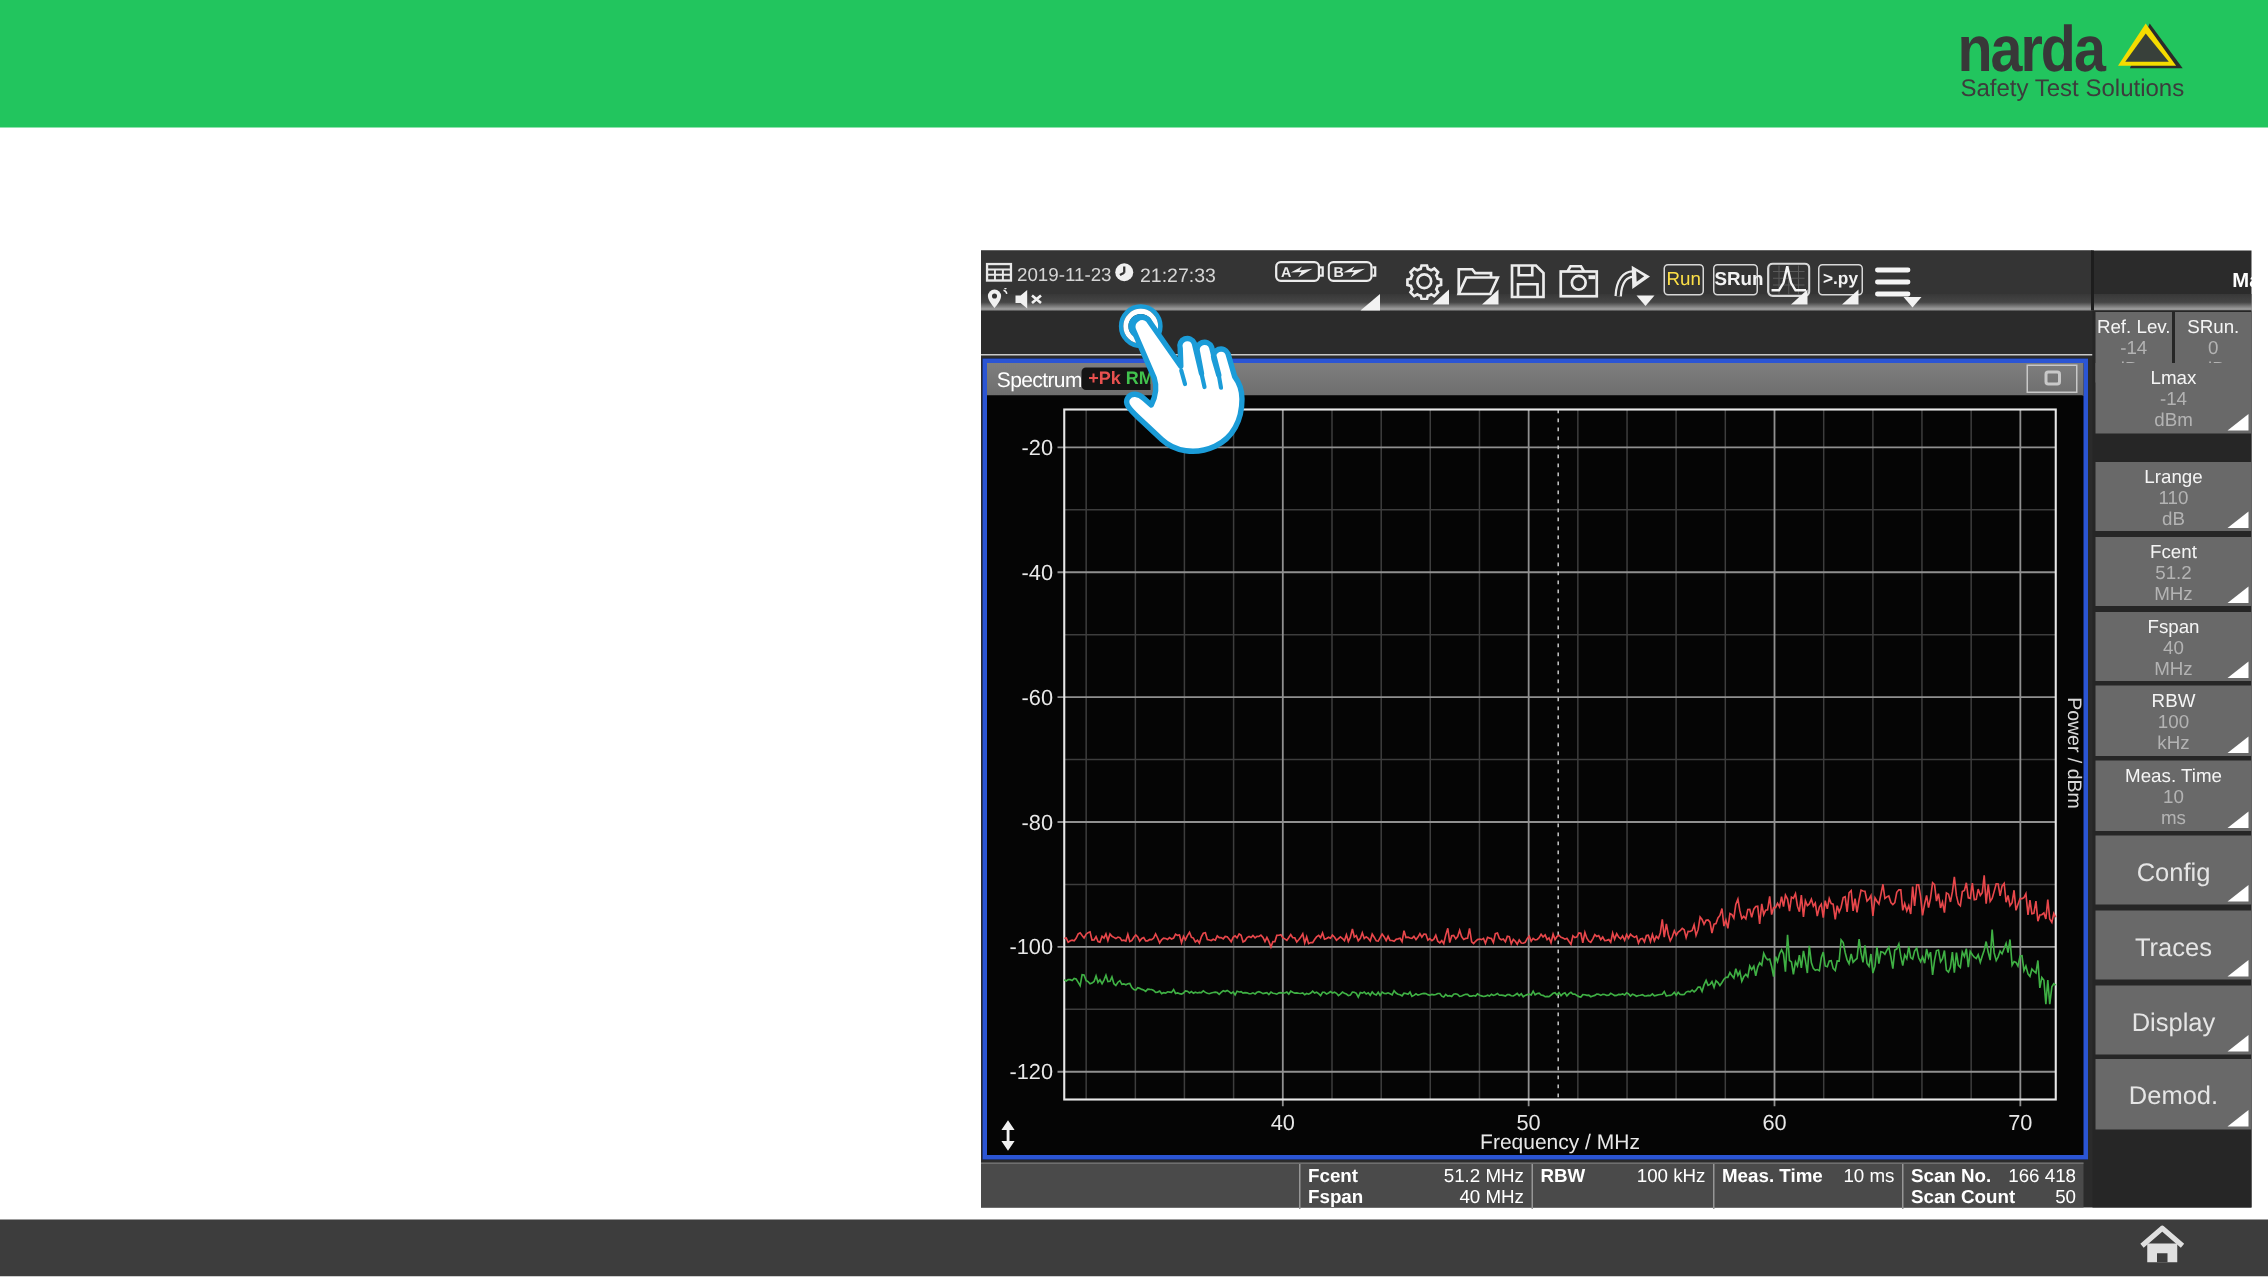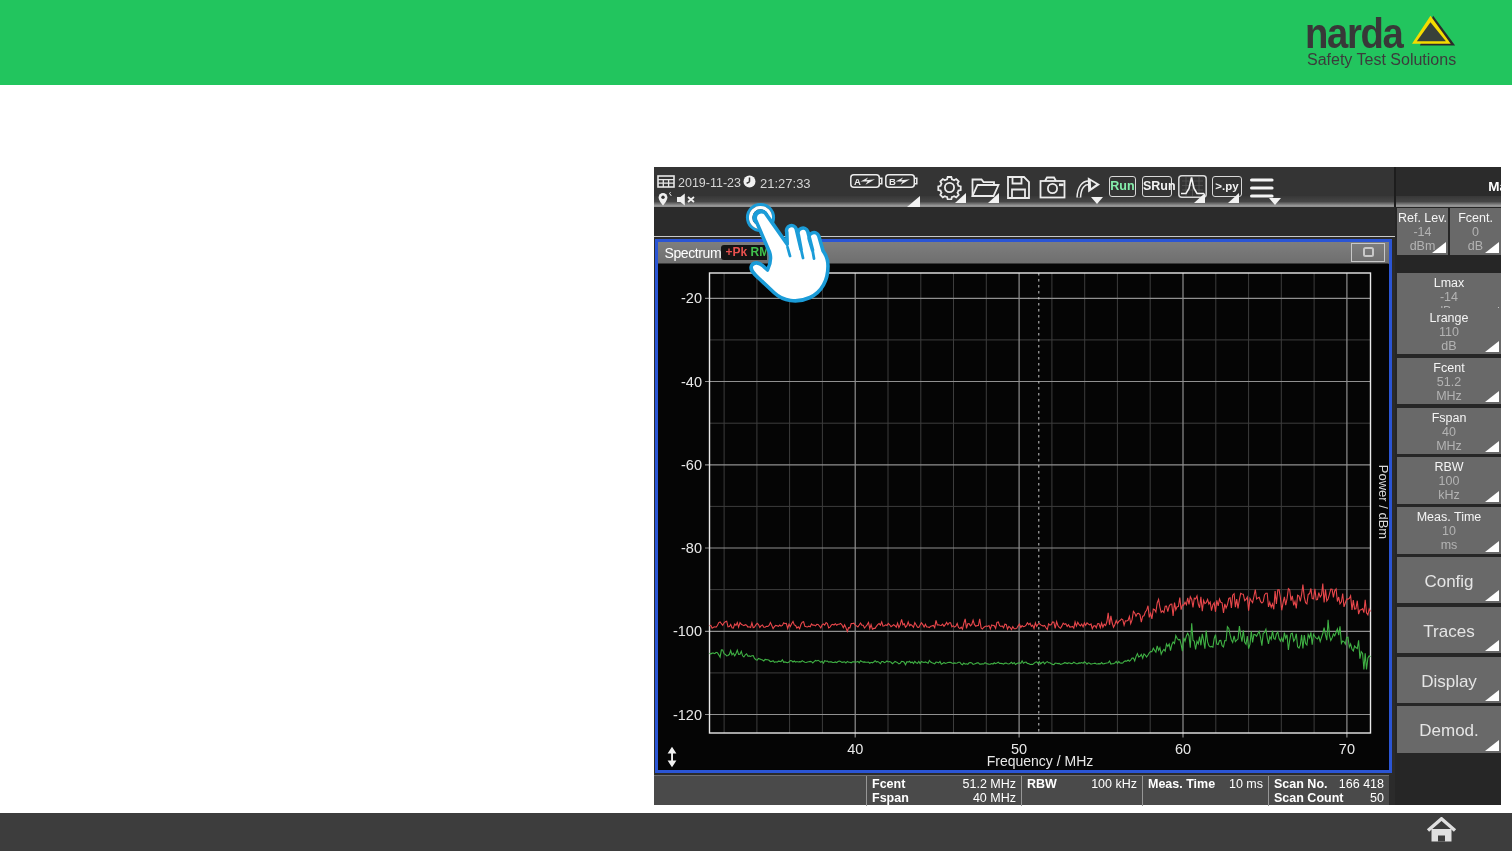--- a/index.html
+++ b/index.html
@@ -66,26 +66,26 @@
   <div class="abs" id="sbheadline"></div>
   <div class="abs" id="tabsep"></div>
   <div class="abs" id="sidebar">
       <div class="sbtn" style="top:1.3px;left:2px;width:51px">
         <span class="h">Ref. Lev.</span>
         <span class="v">-14</span>
         <span class="u">dBm</span>
         <div class="tri"></div>
       </div>
 <div class="sbtn" style="top:1.3px;left:55px;width:51px">
-        <span class="h">Fcent.</span>
+        <span class="h">SRun.</span>
         <span class="v">0</span>
         <span class="u">dB</span>
         <div class="tri"></div>
       </div>
-<div class="sbtn" style="top:66px">
+<div class="sbtn" style="top:35px">
         <span class="h">Lmax</span>
         <span class="v">-14</span>
         <span class="u">dBm</span>
         <div class="tri"></div>
       </div>
 <div class="sbtn" style="top:100.89999999999999px">
         <span class="h">Lrange</span>
         <span class="v">110</span>
         <span class="u">dB</span>
         <div class="tri"></div>
@@ -231,21 +231,21 @@
 <circle cx="13.5" cy="13.5" r="4.6"></circle>
       </g>
 <rect x="20" y="8.5" width="4.5" height="2.6" fill="#ececec"></rect>
     </svg>
 <svg class="abs ticon" style="left:422px" width="25" height="25" viewBox="0 0 25 25">
 <path d="M2.8 22.5 C3.2 12.5 7.5 7.2 13.5 7.8" fill="none" stroke="#ececec" stroke-width="5"></path>
 <path d="M2.8 22.5 C3.2 12.5 7.5 7.2 13.5 7.8" fill="none" stroke="#343434" stroke-width="2"></path>
 <polygon points="11.8,2.2 24,9.4 12.2,17.6" fill="#ececec"></polygon>
 <polygon points="14.8,5.9 20.1,9.2 15.1,12.9" fill="#343434"></polygon>
     </svg>
-<div class="abs" style="left:455px;top:9px;width:27px;height:21px;border:1.5px solid #d8d8d8;border-radius:3px;color:#86efac;font-weight:bold;font-size:12.5px;text-align:center;line-height:18px">Run</div>
+<div class="abs" style="left:455px;top:9px;width:27px;height:21px;border:1.5px solid #d8d8d8;border-radius:3px;color:#fde047;font-weight:normal;font-size:12.5px;text-align:center;line-height:18px">Run</div>
 <div class="abs" style="left:488px;top:9px;width:30px;height:21px;border:1.5px solid #d8d8d8;border-radius:3px;color:#f2f2f2;font-weight:bold;font-size:12.5px;text-align:center;line-height:18px">SRun</div>
 <svg class="abs" style="left:524px;top:8px" width="29" height="23" viewBox="0 0 29 23">
 <rect x="0.8" y="0.8" width="27.4" height="21.4" rx="3" fill="none" stroke="#d8d8d8" stroke-width="1.5"></rect>
 <path d="M4 6 H25 M4 10.5 H25 M4 15 H25 M8 2 V21 M14.5 2 V21 M21 2 V21" stroke="#5a5a5a" stroke-width="0.7"></path>
 <path d="M3 18.5 h5 l3 -5 2.5 -11 2.5 11 3 5 h7" fill="none" stroke="#f4f4f4" stroke-width="1.6"></path>
     </svg>
 <div class="abs" style="left:558px;top:9px;width:30px;height:21px;border:1.5px solid #d8d8d8;border-radius:3px;color:#f2f2f2;font-weight:bold;font-size:11.5px;text-align:center;line-height:18px">&gt;.py</div>
 <svg class="abs" style="left:596px;top:11px" width="24" height="20" viewBox="0 0 24 20">
 <g stroke="#f4f4f4" stroke-width="3.2" stroke-linecap="round">
         <path d="M1.6 2 H22"></path>

